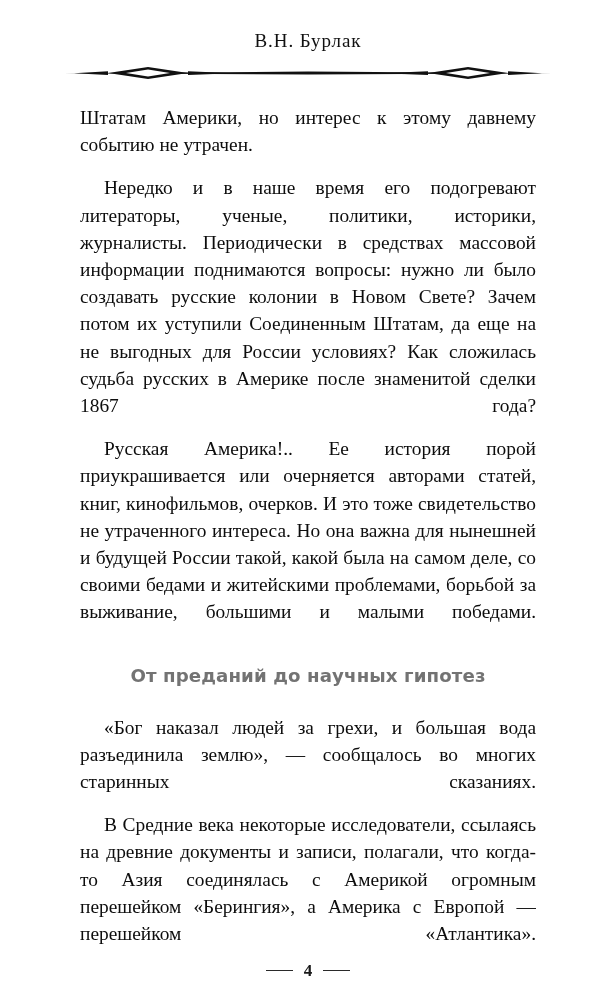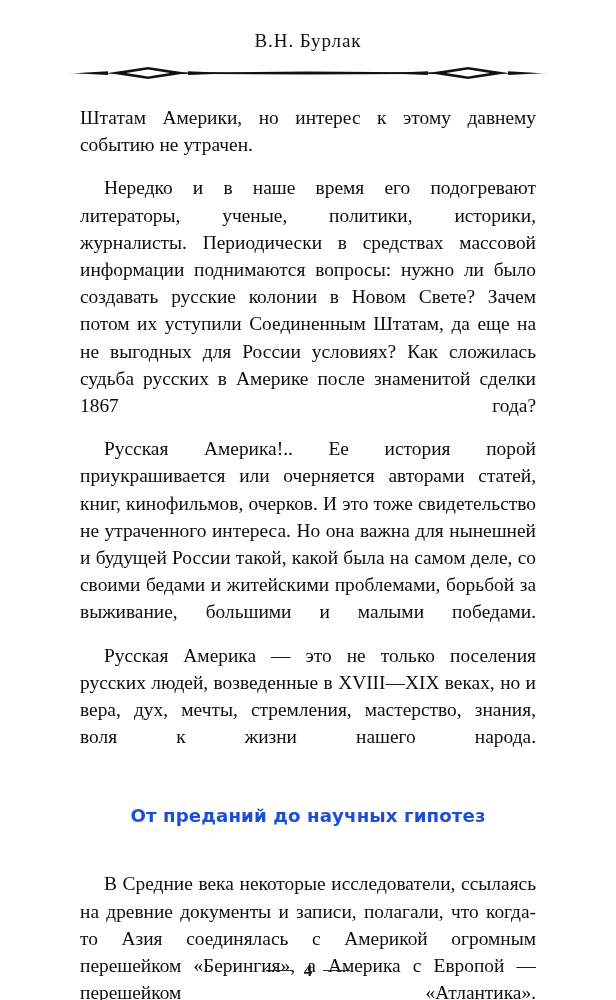--- a/index.html
+++ b/index.html
@@ -64,29 +64,29 @@
   }
   p.body-par.no-indent {
     text-indent: 0;
   }
   
   p.body-par.force-justify {
     text-align-last: justify;
   }
 
   h2.section-heading {
-    margin: 16px;
+    margin: 0;
     font-family: "DejaVu Sans", "Liberation Sans", sans-serif;
     font-weight: bold;
     font-size: 18.2px;
     line-height: 26px;
     text-align: center;
     text-indent: 0;
     letter-spacing: 0.1px;
-    color: #1d4ed8;
+    color: #737373;
   }
   .heading-space-before { height: 21px; }
   .heading-space-after  { height: 9px; }
 
   
   .folio {
     position: absolute;
     left: 0;
     top: 962px;
     width: 616px;
@@ -137,29 +137,29 @@
   </div>
 
   <div class="column">
 
     <p class="body-par no-indent">Штатам Америки, но интерес к этому давнему событию не утрачен.</p>
 
     <p class="body-par force-justify">Нередко и в наше время его подогревают литераторы, ученые, политики, историки, журналисты. Периодически в средствах массовой информации поднимаются вопросы: нужно ли было создавать русские колонии в Новом Свете? Зачем потом их уступили Соединенным Штатам, да еще на не выгодных для России условиях? Как сложилась судьба русских в Америке после знаменитой сделки 1867 года?</p>
 
     <p class="body-par force-justify">Русская Америка!.. Ее история порой приукрашивается или очерняется авторами статей, книг, кинофильмов, очерков. И это тоже свидетельство не утраченного интереса. Но она важна для нынешней и будущей России такой, какой была на самом деле, со своими бедами и житейскими проблемами, борьбой за выживание, большими и малыми победами.</p>
 
-    <p class="body-par force-justify">Русская Америка — это не только поселения русских людей, возведенные в XVIII—XIX веках, но и вера, дух, мечты, стремления, мастерство, знания, воля к жизни нашего народа.</p>
 
     <div class="heading-space-before"></div>
 
     <h2 class="section-heading">От преданий до научных гипотез</h2>
 
     <div class="heading-space-after"></div>
 
 
+    <p class="body-par force-justify">«Бог наказал людей за грехи, и большая вода разъединила землю», — сообщалось во многих старинных сказаниях.</p>
 
     <p class="body-par force-justify">В Средние века некоторые исследователи, ссылаясь на древние документы и записи, полагали, что когда-то Азия соединялась с Америкой огромным перешейком «Берингия», а Америка с Европой — перешейком «Атлантика».</p>
 
   </div>
 
   <div class="folio">
     <span class="dash"></span>
     <span class="num">4</span>
     <span class="dash"></span>
   </div>

